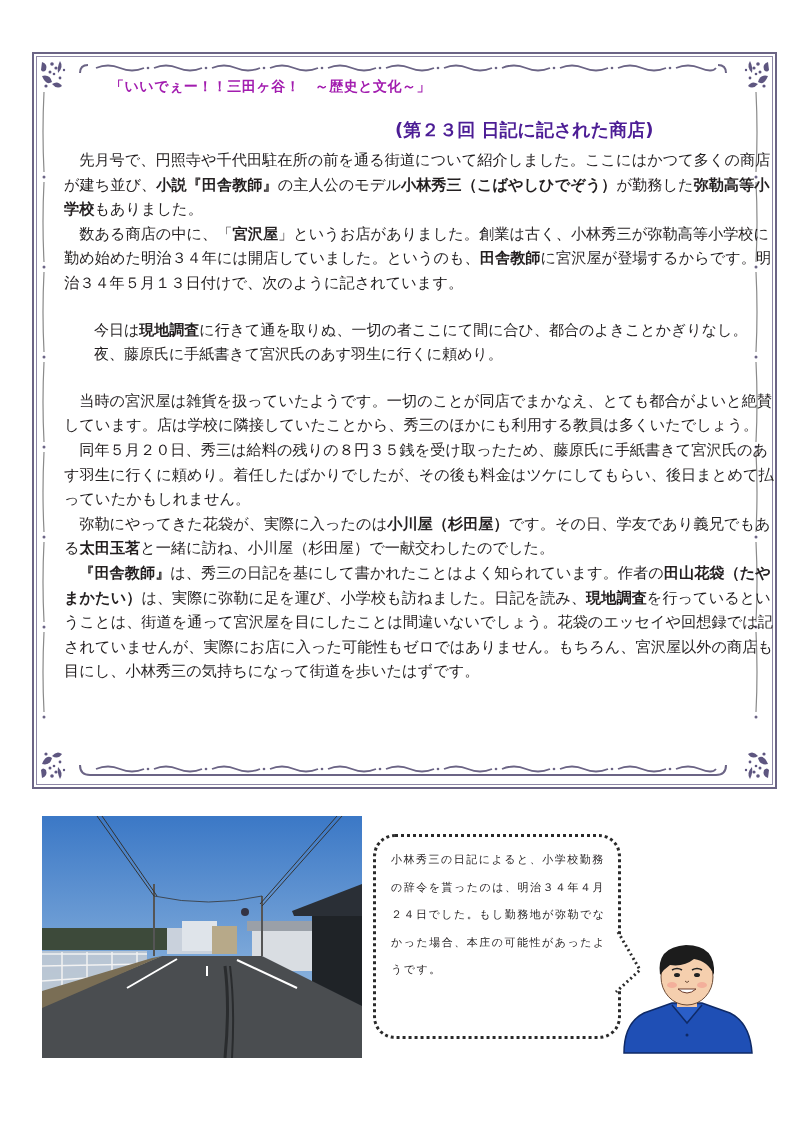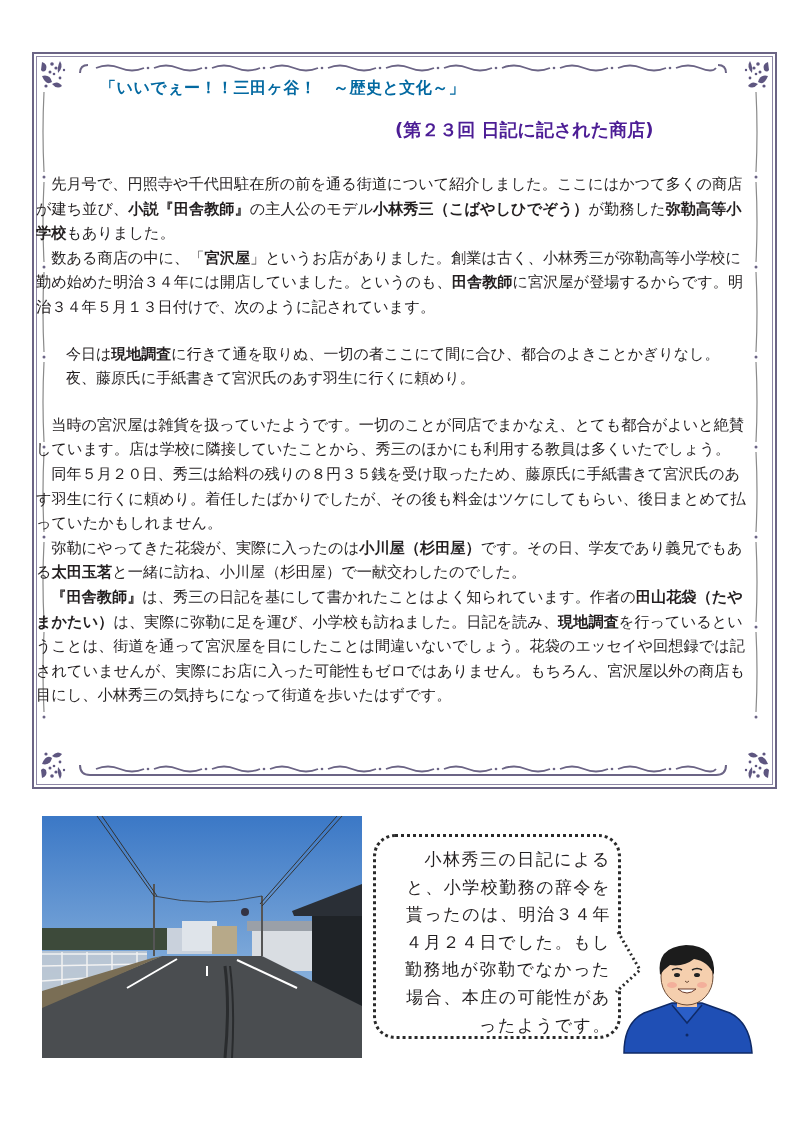--- a/index.html
+++ b/index.html
@@ -12,30 +12,30 @@
   .c-tr{left:738px;top:58px;transform:scaleX(-1);}
   .c-bl{left:38px;top:748px;transform:scaleY(-1);}
   .c-br{left:738px;top:748px;transform:scale(-1,-1);}
   .wave{position:absolute;height:14px;}
   .wave svg{width:100%;height:100%;}
   .wave-top{left:78px;top:60px;width:650px;}
   .wave-bottom{left:78px;top:762px;width:650px;}
   .side-line{position:absolute;width:8px;}
   .side-left{left:40px;top:92px;height:650px;}
   .side-right{left:752px;top:92px;height:650px;}
-  .title{position:absolute;left:100px;top:78px;font-size:16px;font-weight:bold;color:#0369a1;letter-spacing:0.5px;white-space:nowrap;}
+  .title{position:absolute;left:110px;top:78px;font-size:14px;font-weight:bold;color:#a21caf;letter-spacing:0.5px;white-space:nowrap;}
   .subtitle{position:absolute;left:395px;top:118px;font-size:18px;font-weight:bold;color:#4c1d95;white-space:nowrap;}
-  .body-text{position:absolute;left:36px;top:148px;width:714px;font-size:15.2px;line-height:24.6px;margin-top:24px;}
+  .body-text{position:absolute;left:64px;top:148px;width:714px;font-size:15.2px;line-height:24.6px;}
   .body-text p{margin:0;text-indent:1em;}
   .body-text b{font-weight:bold;}
   .quote{margin:22px 0 22px 30px !important;text-indent:0 !important;font-size:15px;line-height:24.6px;}
   .quote span{display:block;}
   .photo{position:absolute;left:42px;top:816px;width:320px;height:242px;overflow:hidden;}
   .bubble{position:absolute;left:373px;top:834px;width:248px;height:205px;border:3px dotted #2a2a2a;border-radius:22px;box-sizing:border-box;}
-  .bubble-text{position:absolute;left:391px;top:846px;width:220px;font-size:17px;line-height:27.6px;letter-spacing:1.5px;text-align:right;}
+  .bubble-text{position:absolute;left:391px;top:846px;width:220px;font-size:11px;line-height:27.6px;letter-spacing:1.5px;}
   .bubble-tail{position:absolute;left:610px;top:930px;width:40px;height:80px;}
   .person{position:absolute;left:612px;top:935px;width:150px;height:125px;}
 </style>
 </head>
 <body>
 
 <div class="frame-outer"></div>
 <div class="frame-inner"></div>
 
 <div class="corner c-tl">

